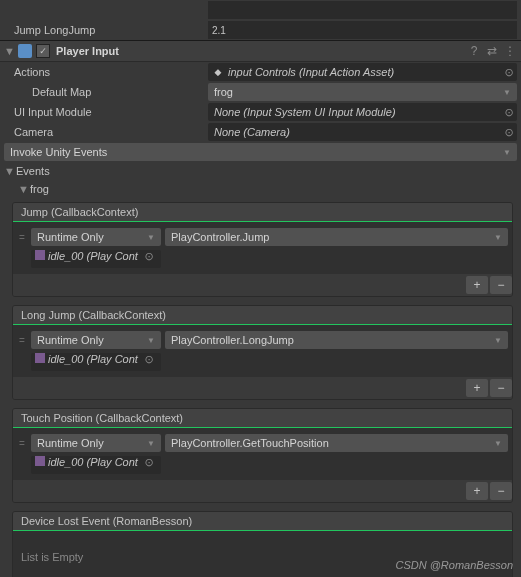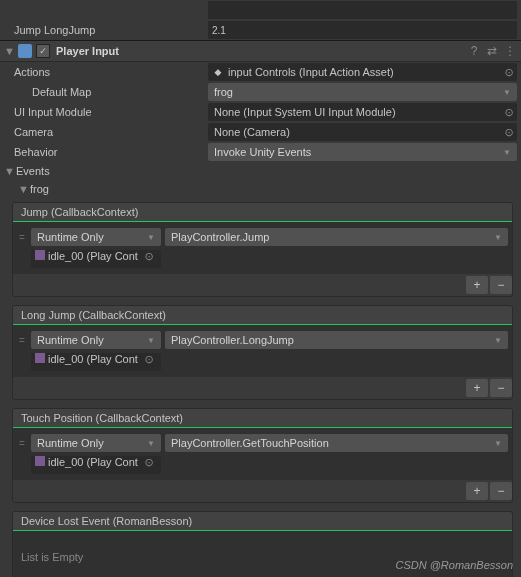--- a/index.html
+++ b/index.html
@@ -10,21 +10,21 @@
 .value { flex: 1; }
 .num-field { background: #2a2a2a; color: #c4c4c4; border: none; padding: 2px 4px; width: 100%; height: 18px; font-size: 10px; }
 .component-header { display: flex; align-items: center; height: 22px; background: #3e3e3e; border-top: 1px solid #1a1a1a; border-bottom: 1px solid #2a2a2a; padding: 0 4px; gap: 4px; }
 .foldout { width: 10px; color: #888; cursor: pointer; }
 .comp-icon { width: 14px; height: 14px; background: #5a8fc7; border-radius: 2px; }
 .checkbox { width: 14px; height: 14px; background: #5a5a5a; border: 1px solid #222; display: flex; align-items: center; justify-content: center; font-size: 9px; color: #c4c4c4; cursor: pointer; }
 .comp-title { flex: 1; font-weight: bold; color: #d4d4d4; padding-left: 2px; }
 .header-icon { width: 14px; color: #888; cursor: pointer; font-size: 12px; text-align: center; }
 .obj-field { display: flex; align-items: center; background: #2a2a2a; height: 18px; width: 100%; border-radius: 2px; }
 .obj-icon { width: 14px; height: 14px; margin: 0 3px; display: flex; align-items: center; justify-content: center; font-size: 9px; }
-.obj-text { flex: 1; color: #c4c4c4; }
+.obj-text { flex: 1; color: #c4c4c4; font-style: italic; }
 .obj-picker { width: 16px; text-align: center; color: #888; cursor: pointer; }
 .dropdown { display: flex; align-items: center; background: #515151; height: 18px; width: 100%; padding: 0 6px; border-radius: 2px; cursor: pointer; }
 .dropdown-text { flex: 1; color: #d4d4d4; }
 .dropdown-arrow { color: #888; font-size: 8px; }
 .events-section { padding-left: 4px; }
 .events-header { display: flex; align-items: center; height: 18px; gap: 2px; }
 .events-sub { padding-left: 14px; }
 .event-box { margin: 4px 8px 8px 12px; background: #3a3a3a; border: 1px solid #2a2a2a; border-radius: 3px; overflow: hidden; }
 .event-title { background: #424242; padding: 3px 8px; color: #c4c4c4; border-bottom: 1px solid #22c55e; }
 .event-body { padding: 4px; background: #303030; }
@@ -96,21 +96,20 @@
   <div class="label">Camera</div>
   <div class="value">
     <div class="obj-field">
       <div class="obj-text" style="padding-left:6px">None (Camera)</div>
       <div class="obj-picker">⊙</div>
     </div>
   </div>
 </div>
 
 <div class="row">
-  <div class="label">Behavior</div>
   <div class="value">
     <div class="dropdown">
       <div class="dropdown-text">Invoke Unity Events</div>
       <div class="dropdown-arrow">▼</div>
     </div>
   </div>
 </div>
 
 <div class="events-section">
   <div class="events-header">

